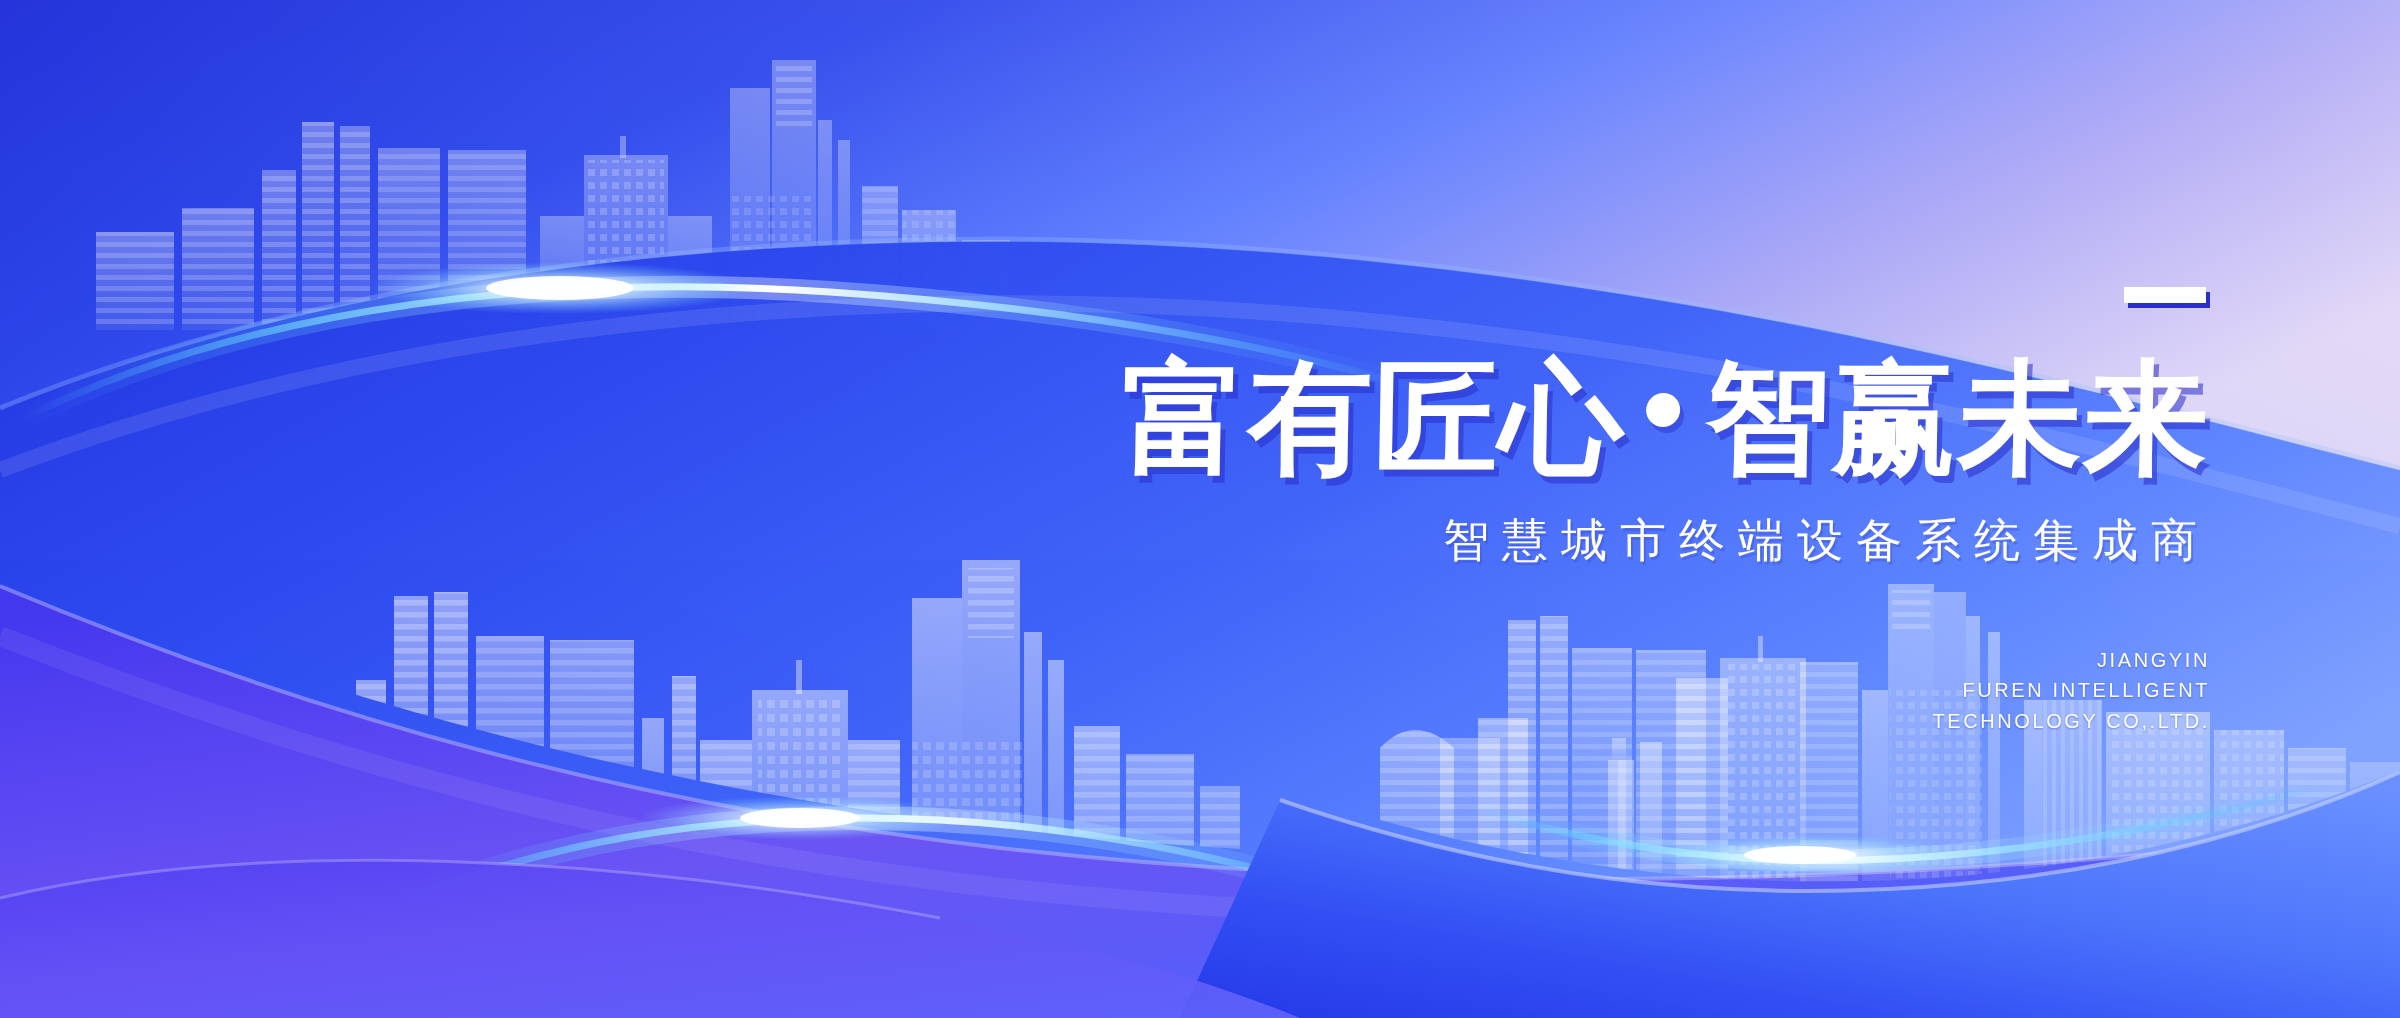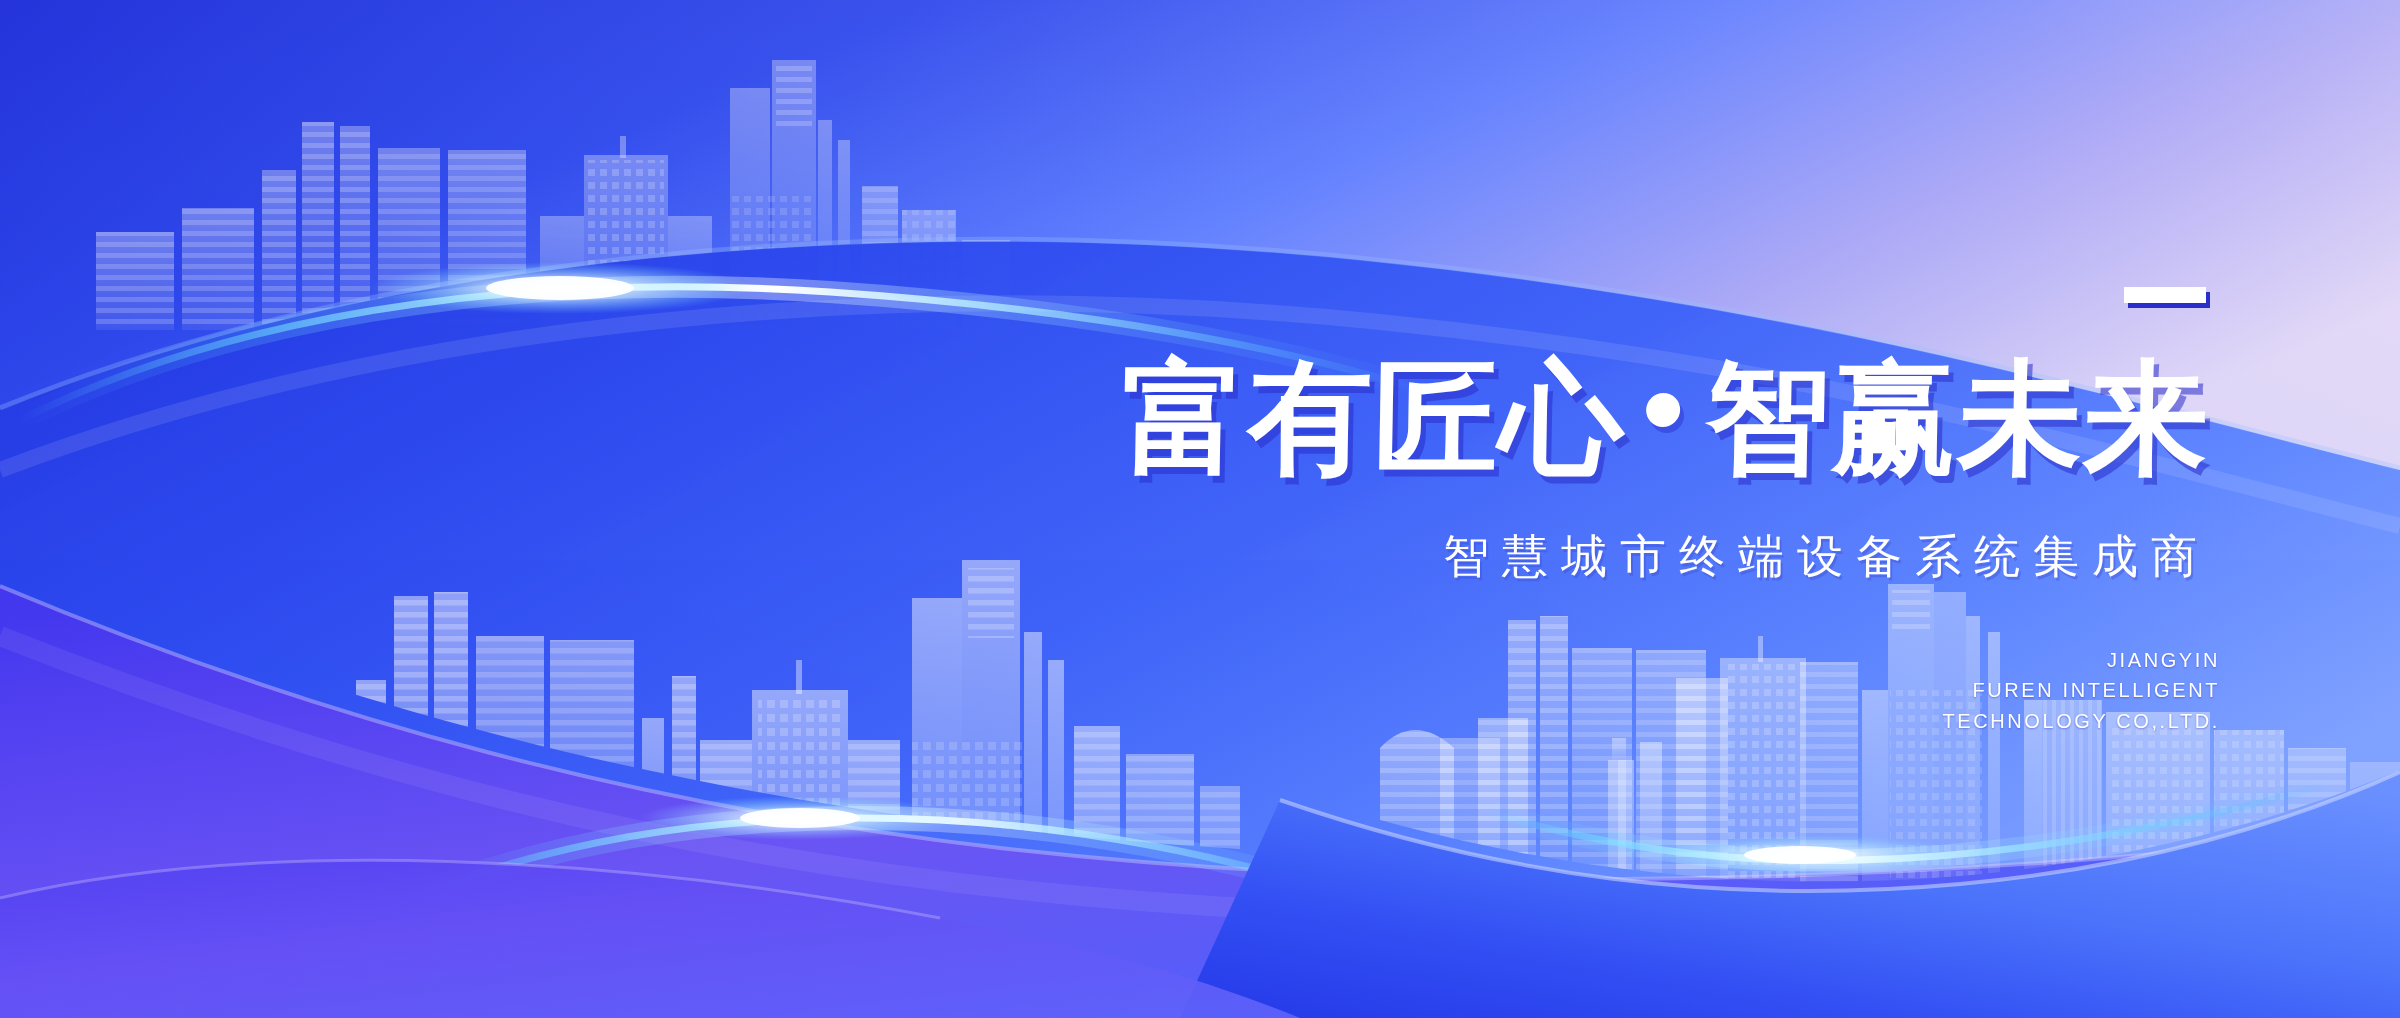--- a/index.html
+++ b/index.html
@@ -71,26 +71,25 @@
     width:1010px;
     text-align:right;
     color:#ffffff;
     font-size:46px;
     line-height:1.1;
     letter-spacing:13px;
     white-space:nowrap;
     text-shadow:2px 3px 0 rgba(60,70,200,.35);
     font-family:"DejaVu Sans","Liberation Sans",sans-serif;
     pointer-events:auto;
-    margin-top:16px;
   }
 
   #en-block{
     position:absolute;
-    right:180px; top:645px;
+    right:190px; top:645px;
     text-align:right;
     color:#ffffff;
     font-size:20px;
     line-height:1.52;
     letter-spacing:2.6px;
     font-family:"Liberation Sans","DejaVu Sans",sans-serif;
     text-shadow:0 1px 2px rgba(40,50,170,.45);
     pointer-events:auto;
   }
   #en-block div{white-space:nowrap;}

